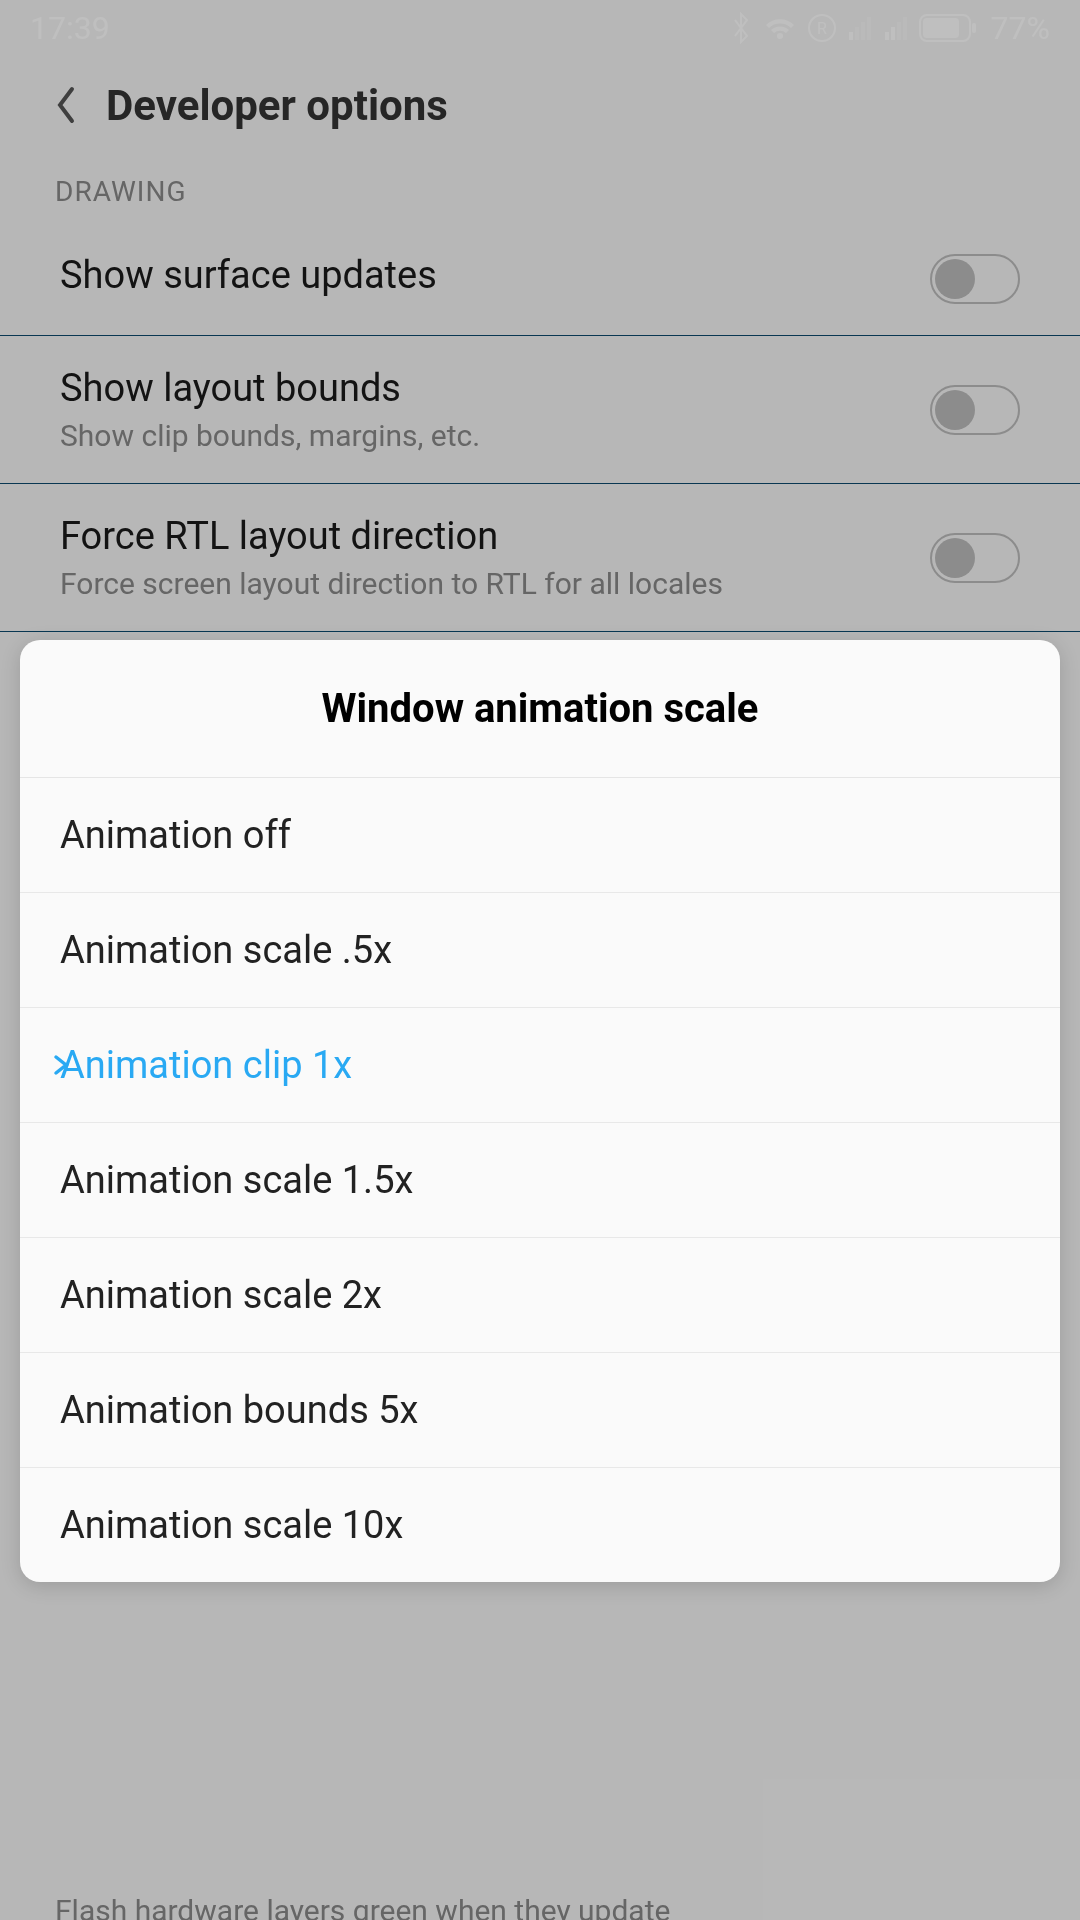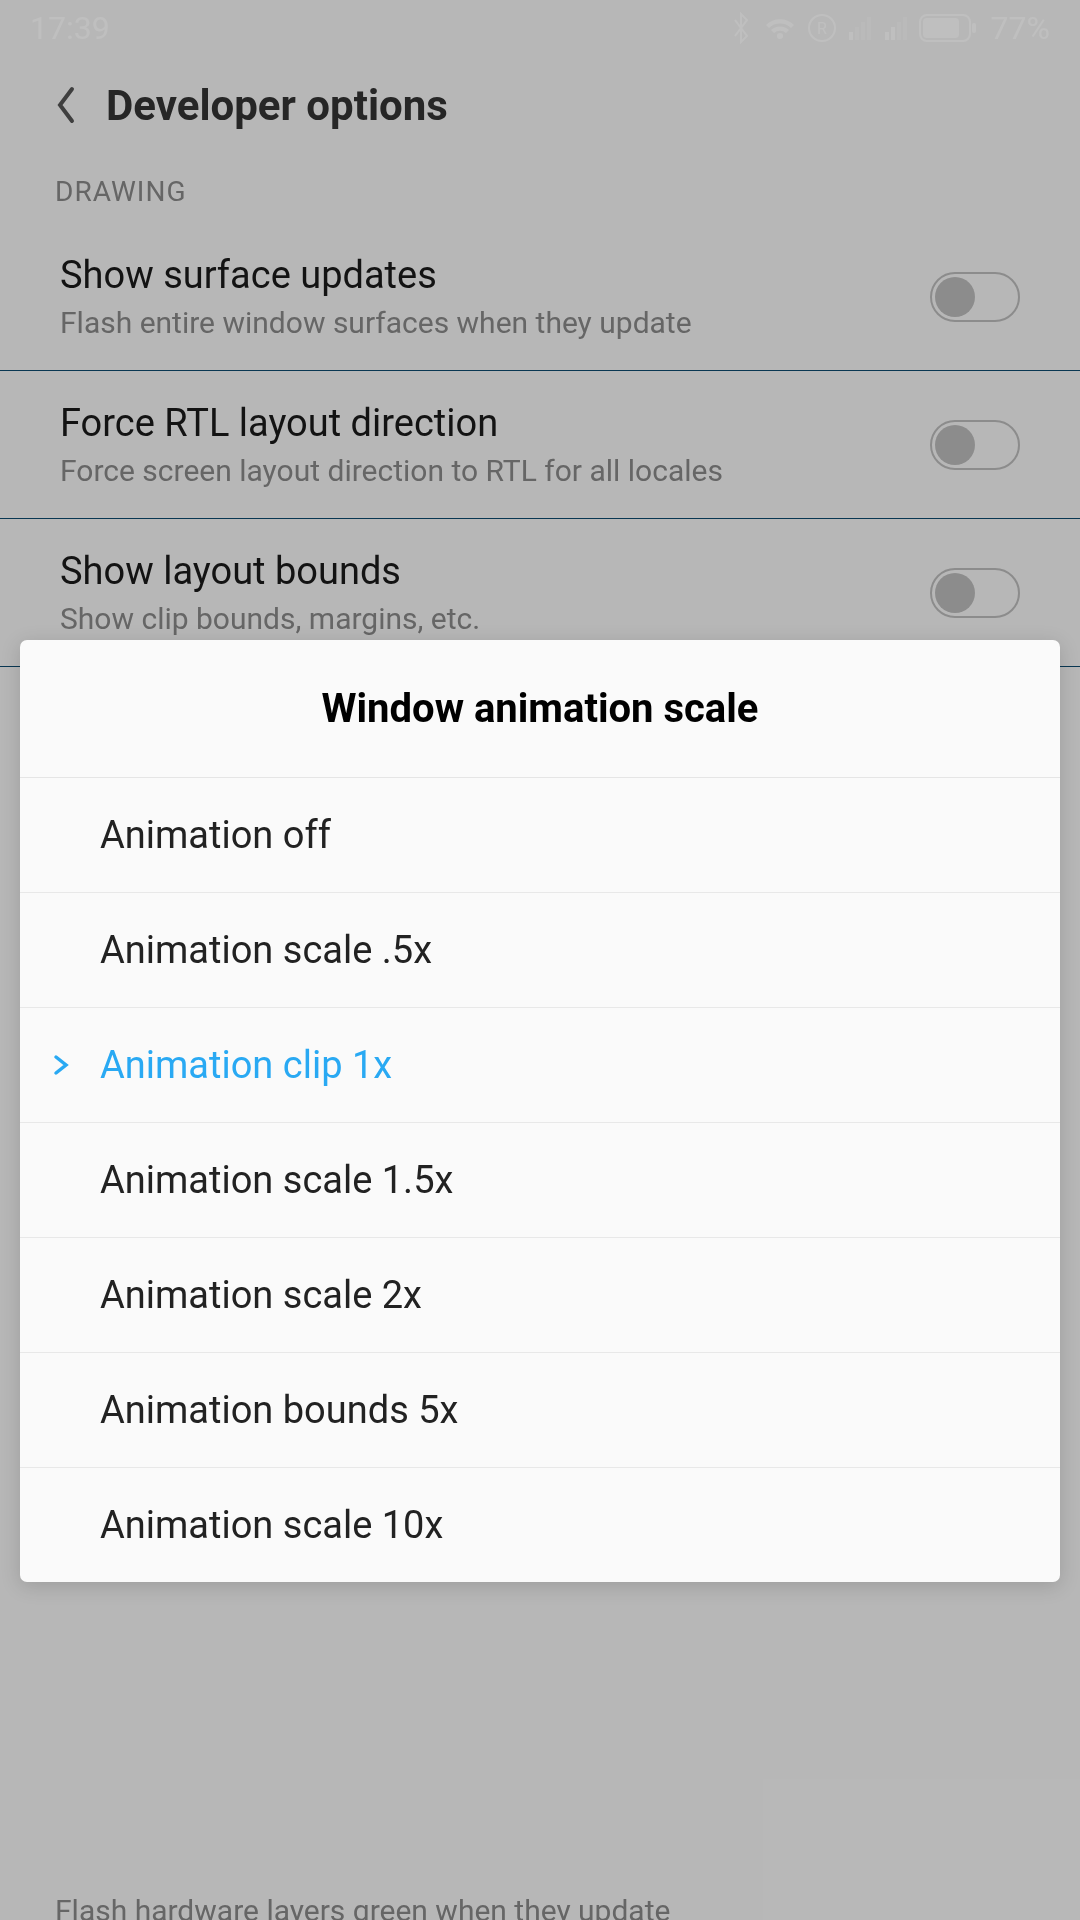--- a/index.html
+++ b/index.html
@@ -21,25 +21,25 @@
     .setting-row { padding: 30px 60px; display: flex; justify-content: space-between; align-items: center; border-bottom: 1px solid #0c4a6e; }
     .setting-text { flex: 1; padding-right: 20px; }
     .setting-title { font-size: 38px; color: #1a1a1a; margin-bottom: 8px; }
     .setting-sub { font-size: 30px; color: #888; }
     
     .toggle { width: 90px; height: 50px; border-radius: 25px; border: 2px solid #bbb; position: relative; background: transparent; }
     .toggle-knob { width: 40px; height: 40px; border-radius: 50%; background: #bbb; position: absolute; top: 3px; left: 3px; }
     
     .dim-overlay { position: absolute; inset: 0; background: rgba(0,0,0,0.25); }
     
-    .modal { position: absolute; left: 20px; right: 20px; top: 640px; background: #fafafa; border-radius: 7px; box-shadow: 0 4px 20px rgba(0,0,0,0.15); overflow: hidden; }
+    .modal { position: absolute; left: 20px; right: 20px; top: 640px; background: #fafafa; border-radius: 20px; box-shadow: 0 4px 20px rgba(0,0,0,0.15); overflow: hidden; }
     .modal-header { text-align: center; padding: 45px 20px; border-bottom: 1px solid #e5e5e5; }
     .modal-title { font-size: 40px; font-weight: 700; color: #000; }
     
-    .option { padding: 35px 55px 35px 80px; border-bottom: 1px solid #e8e8e8; font-size: 38px; color: #222; position: relative; }
+    .option { padding: 35px 55px 35px 40px; border-bottom: 1px solid #e8e8e8; font-size: 38px; color: #222; position: relative; }
     .option:last-child { border-bottom: none; }
     .option.selected { color: #29a9f3; }
     .option.selected .check-icon { display: block; }
     .check-icon { display: none; position: absolute; left: 32px; top: 50%; transform: translateY(-50%); color: #29a9f3; }
     
     .ghost-text { position: absolute; top: 1893px; left: 55px; font-size: 30px; color: #888; white-space: nowrap; }
     
     svg { display: block; }
   </style>
 </head>
@@ -101,41 +101,40 @@
   </div>
   <div class="header-title">Developer options</div>
 </div>
 
 <div class="content">
   <div class="section-header">DRAWING</div>
 
   <div class="setting-row">
     <div class="setting-text">
       <div class="setting-title">Show surface updates</div>
-      <div class="setting-sub">Flash entire window surfaces when they update</div>
+    </div>
+    <div class="toggle">
+        <div class="toggle-knob"></div>
+      </div>
+  </div>
+
+  <div class="setting-row">
+    <div class="setting-text">
+      <div class="setting-title">Show layout bounds</div>
+      <div class="setting-sub">Show clip bounds, margins, etc.</div>
     </div>
     <div class="toggle">
         <div class="toggle-knob"></div>
       </div>
   </div>
 
   <div class="setting-row">
     <div class="setting-text">
       <div class="setting-title">Force RTL layout direction</div>
       <div class="setting-sub">Force screen layout direction to RTL for all locales</div>
-    </div>
-    <div class="toggle">
-        <div class="toggle-knob"></div>
-      </div>
-  </div>
-
-  <div class="setting-row">
-    <div class="setting-text">
-      <div class="setting-title">Show layout bounds</div>
-      <div class="setting-sub">Show clip bounds, margins, etc.</div>
     </div>
     <div class="toggle">
         <div class="toggle-knob"></div>
       </div>
   </div>
 </div>
 
 <div class="ghost-text">Flash hardware layers green when they update</div>
 
 <div class="dim-overlay"></div>

